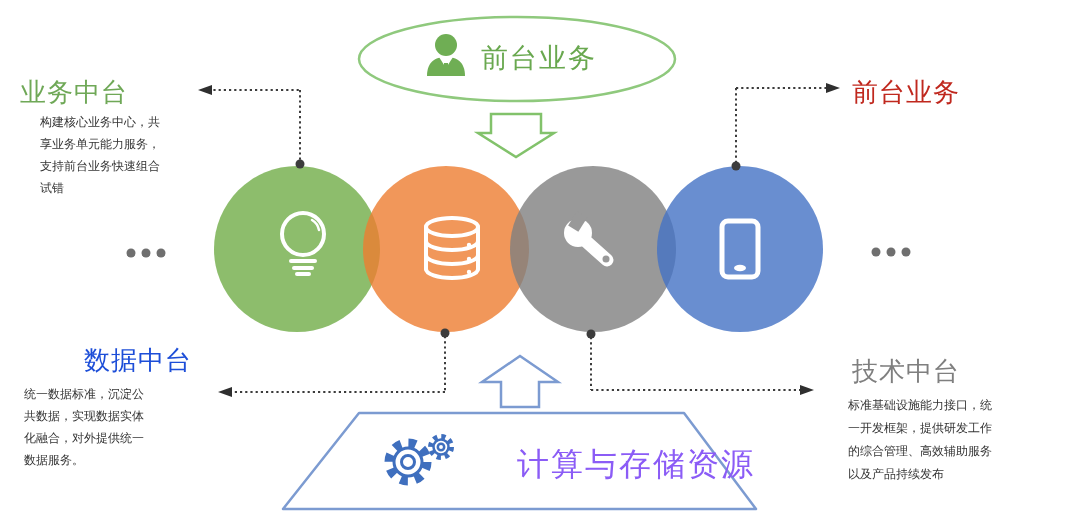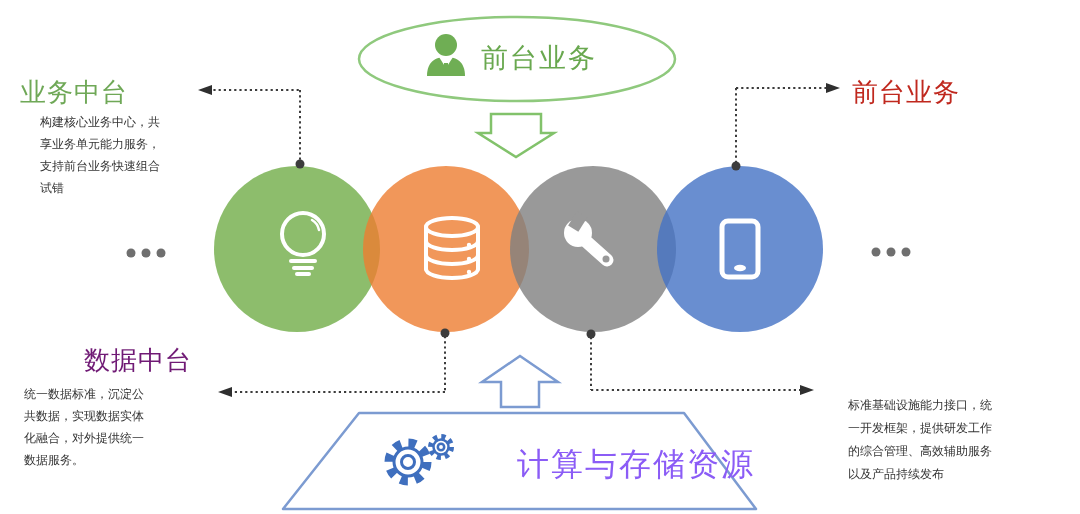--- a/index.html
+++ b/index.html
@@ -6,21 +6,21 @@
   .stage{position:relative;width:1080px;height:514px;background:#ffffff;overflow:hidden;
          font-family:"Liberation Sans",sans-serif;}
   .stage svg{position:absolute;left:0;top:0;}
   .txt{position:absolute;white-space:pre-line;}
   .title{font-size:26px;font-weight:500;letter-spacing:1px;line-height:1.1;}
   .desc{font-size:12px;line-height:22px;color:#343434;}
   .t-business{left:20px;top:78px;width:172px;text-align:left;color:#6FA857;}
   .d-business{left:40px;top:111px;width:190px;}
   .t-mobile{left:852px;top:78px;color:#C0281E;}
   .d-mobile{left:848px;top:112px;width:225px;line-height:23px;}
-  .t-data{left:20px;top:346px;width:172px;text-align:right;color:#701a75;}
+  .t-data{left:20px;top:346px;width:172px;text-align:right;color:#1d4ed8;}
   .d-data{left:24px;top:383px;width:190px;}
   .t-tech{left:852px;top:357px;color:#7F7F7F;}
   .d-tech{left:848px;top:394px;width:225px;line-height:23px;}
   .t-front{left:481px;top:40px;font-size:27px;color:#69A84F;letter-spacing:2px;}
   .t-infra{left:470px;top:443px;font-size:32px;color:#8b5cf6;letter-spacing:2px;margin-left:47px;}
 </style>
 </head>
 <body>
 
 <div class="stage">
@@ -130,19 +130,20 @@
 试错</div>
 
   <div class="txt title t-mobile">前台业务</div>
 
   <div class="txt title t-data">数据中台</div>
   <div class="txt desc  d-data">统一数据标准，沉淀公
 共数据，实现数据实体
 化融合，对外提供统一
 数据服务。</div>
 
+  <div class="txt title t-tech">技术中台</div>
   <div class="txt desc  d-tech">标准基础设施能力接口，统
 一开发框架，提供研发工作
 的综合管理、高效辅助服务
 以及产品持续发布</div>
 
   <div class="txt t-infra">计算与存储资源</div>
 </div>
 
 </body></html>

